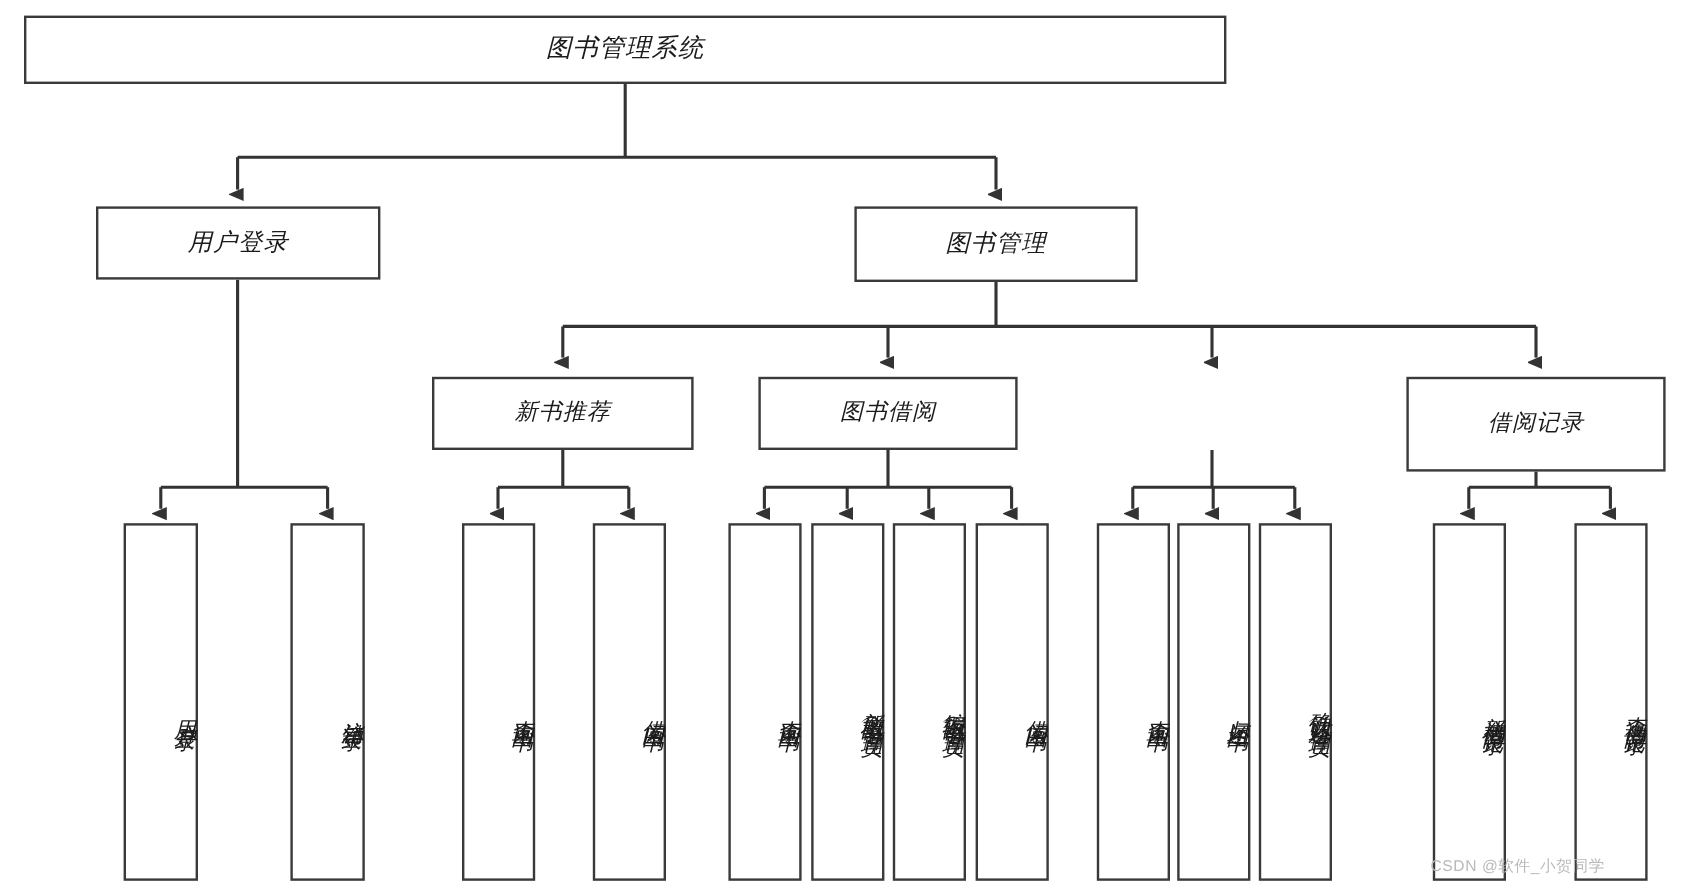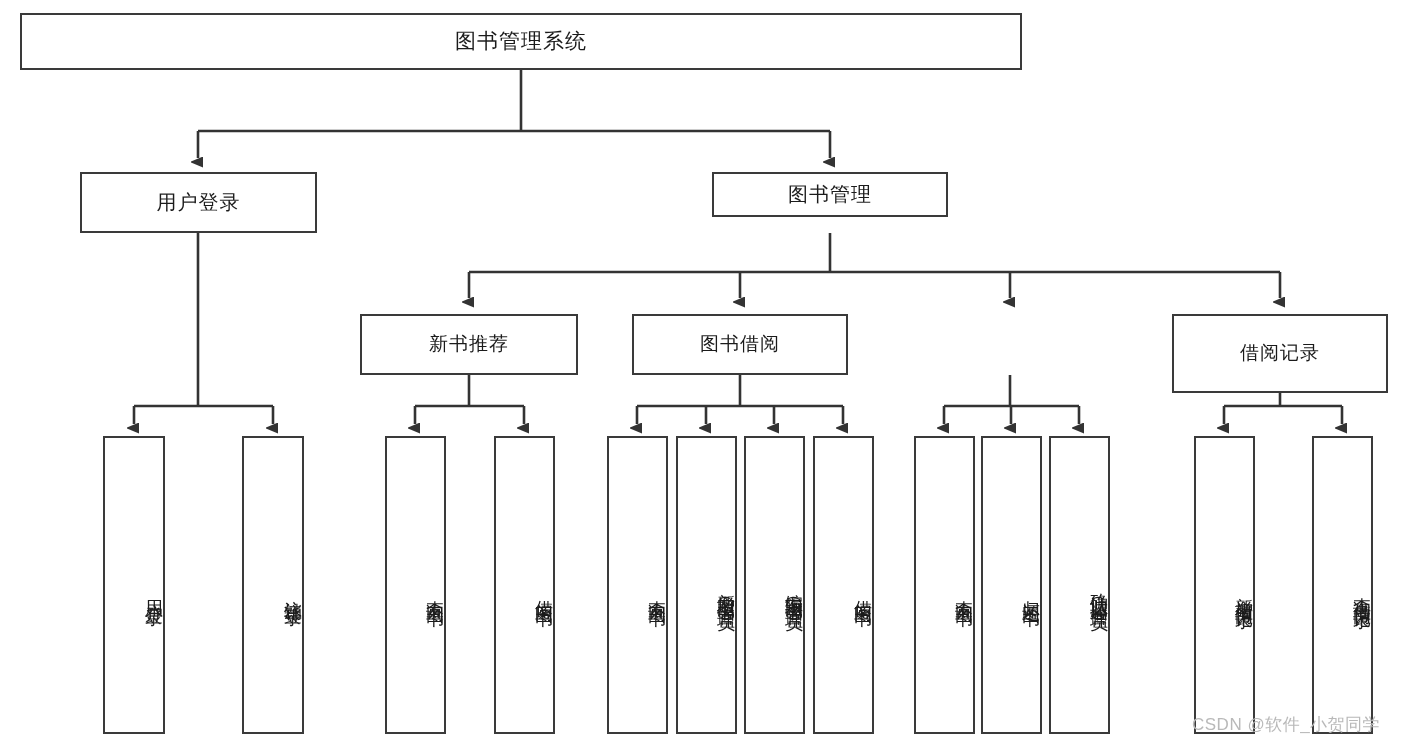--- a/index.html
+++ b/index.html
@@ -33,38 +33,39 @@
     border: 2px solid #3a3a3a;
     display: flex;
     align-items: center;
     justify-content: center;
     color: #1b1b1b;
     font-size: 19px;
     line-height: 1.18;
     letter-spacing: 1px;
     white-space: pre-wrap;
     text-align: center;
+    font-style: italic;
   }
   .node.root   { font-size: 21px; }
   .node.lvl2   { font-size: 20px; }
   .node.lvl3   { font-size: 19px; }
   .node.leaf {
     font-size: 18px;
     writing-mode: vertical-rl;
     text-orientation: upright;
     align-items: flex-start;
     justify-content: center;
     padding-top: 14px;
     letter-spacing: 3px;
     line-height: 1.0;
   }
   .watermark {
     position: absolute;
     color: #b9b9b9;
-    font-size: 17px;
+    font-size: 13px;
     letter-spacing: 0.5px;
     white-space: nowrap;
     user-select: none;
   }
 </style>
 </head>
 <body>
 
 <div id="canvas">
 
@@ -114,21 +115,21 @@
       <path d="M1280,375 L1280,406"></path>
       <path d="M1224,406 L1342,406"></path>
       <path d="M1224,406 L1224,424" marker-end="url(#arrow)"></path>
       <path d="M1342,406 L1342,424" marker-end="url(#arrow)"></path>
     </g>
   </svg>
 
   <div class="node root" style="left:20px; top:13px; width:1002px; height:57px;">图书管理系统</div>
 
   <div class="node lvl2" style="left:80px; top:172px; width:237px; height:61px;">用户登录</div>
-  <div class="node lvl2" style="left:712px; top:172px; width:236px; height:45px;">图书管理</div>
+  <div class="node lvl2" style="left:712px; top:172px; width:236px; height:63px;">图书管理</div>
 
   <div class="node lvl3" style="left:632px; top:314px; width:216px; height:61px;">图书借阅</div>
   <div class="node lvl3" style="left:360px; top:314px; width:218px; height:61px;">新书推荐</div>
   <div class="node lvl3" style="left:1172px; top:314px; width:216px; height:79px;">借阅记录</div>
 
   <div class="node leaf" style="left:103px; top:436px; width:62px; height:298px;">用户登录</div>
   <div class="node leaf" style="left:242px; top:436px; width:62px; height:298px;">注销登录</div>
 
   <div class="node leaf" style="left:385px; top:436px; width:61px; height:298px;">查询图书</div>
   <div class="node leaf" style="left:494px; top:436px; width:61px; height:298px;">借阅图书</div>

